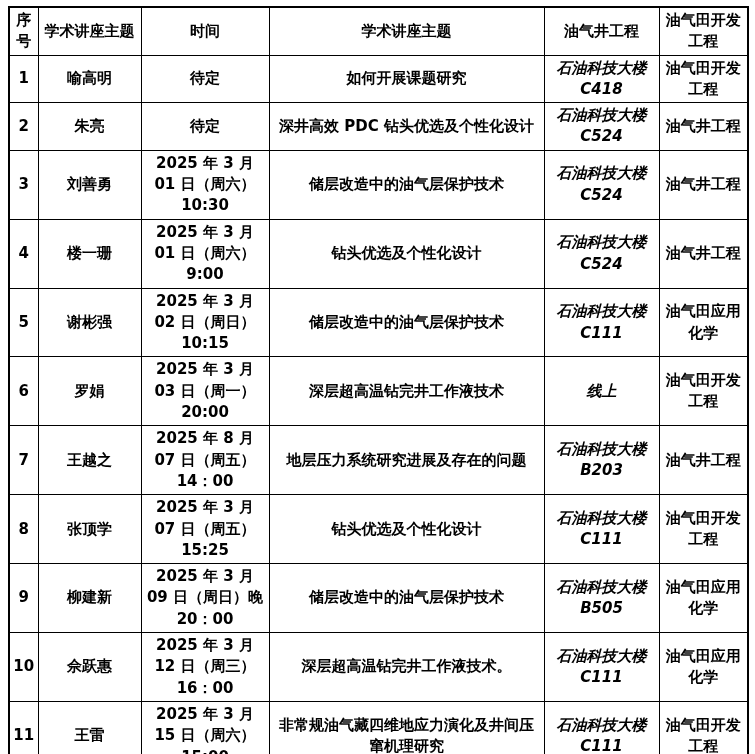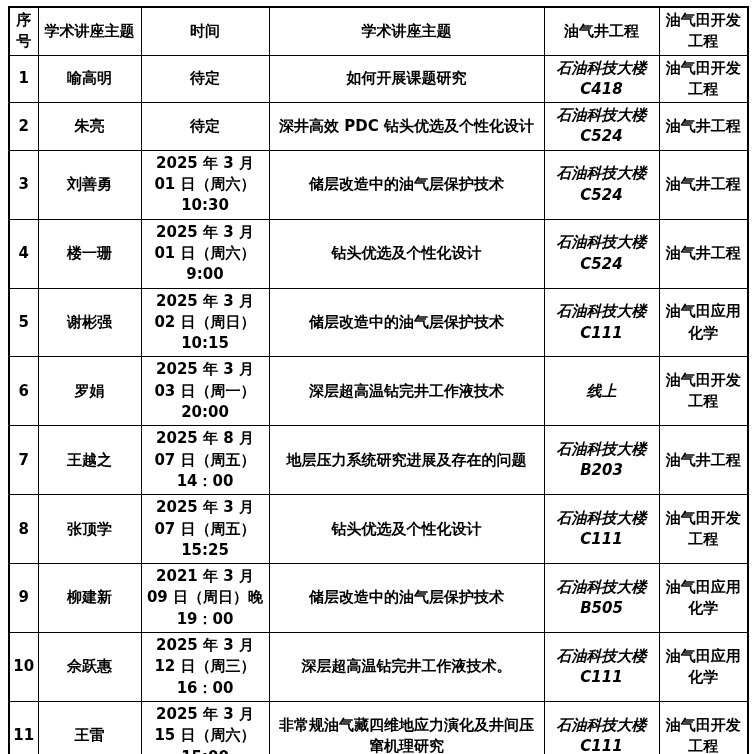--- a/index.html
+++ b/index.html
@@ -159,21 +159,21 @@
           <td>钻头优选及个性化设计</td>
           <td>
             <span class="venue-line">石油科技大楼</span>
             <span class="venue-line">C111</span>
           </td>
           <td>油气田开发工程</td>
         </tr>
         <tr>
           <td>9</td>
           <td>柳建新</td>
-          <td>2021 年 3 月 09 日（周日）晚 19：00</td>
+          <td>2025 年 3 月 09 日（周日）晚 20：00</td>
           <td>储层改造中的油气层保护技术</td>
           <td>
             <span class="venue-line">石油科技大楼</span>
             <span class="venue-line">B505</span>
           </td>
           <td>油气田应用化学</td>
         </tr>
         <tr>
           <td>10</td>
           <td>佘跃惠</td>

